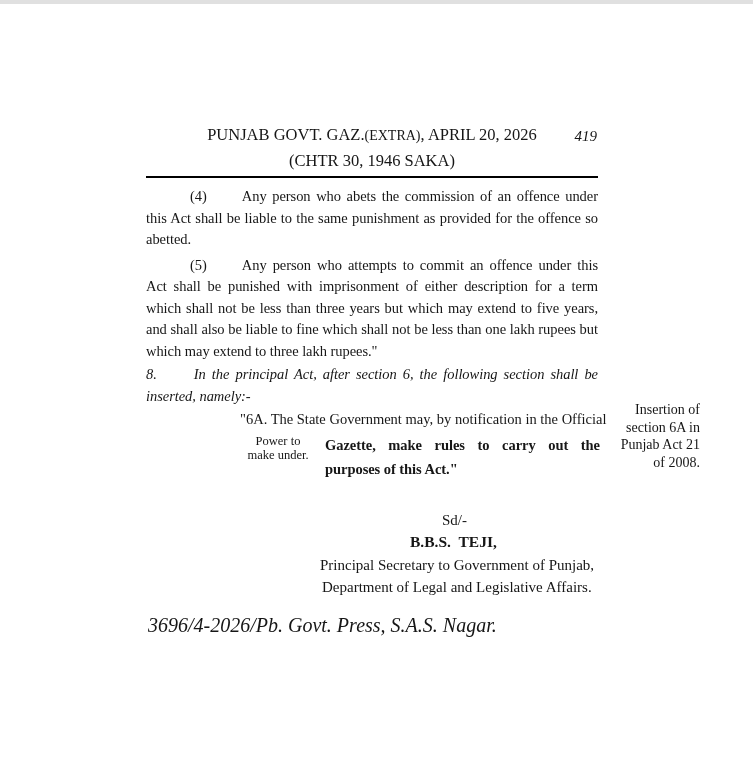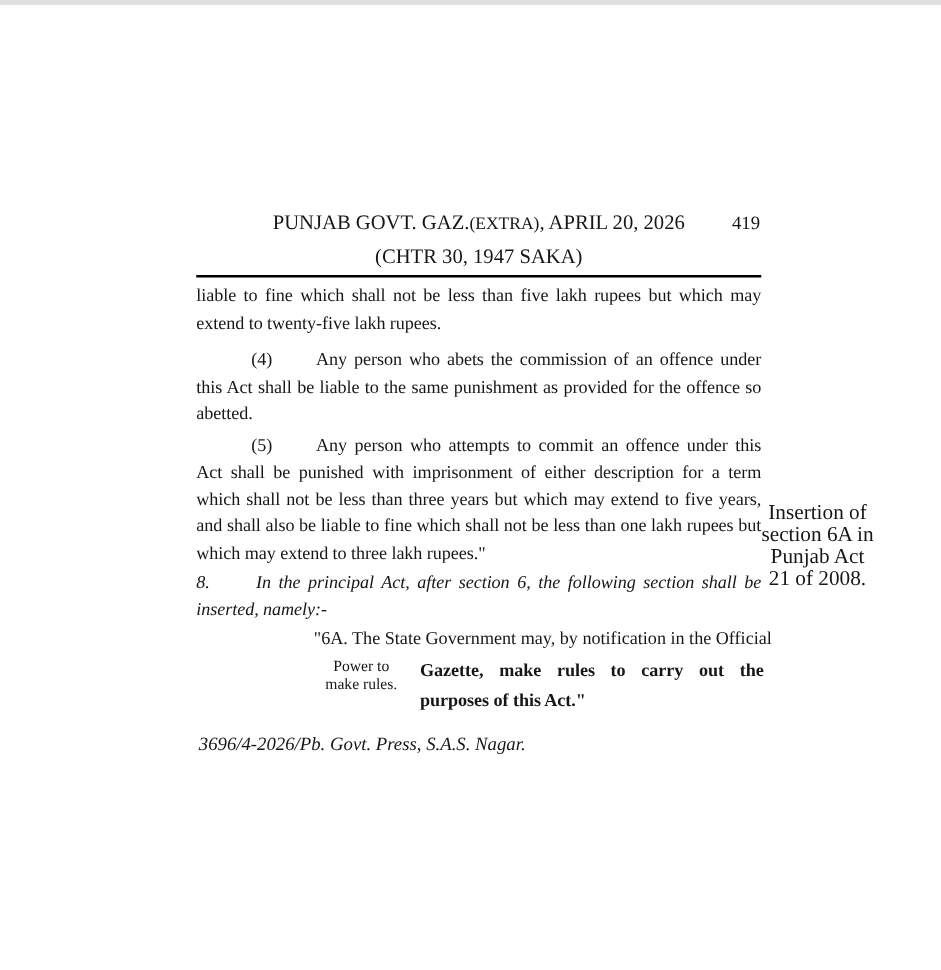--- a/index.html
+++ b/index.html
@@ -18,41 +18,41 @@
   }
   .topbar {
     position: absolute;
     top: 0; left: 0;
     width: 753px;
     height: 4px;
     background: #e0e0e0;
   }
   .main-col {
     position: absolute;
-    left: 157px;
+    left: 146px;
     top: 0;
     width: 452px;
-    margin-top: 43px;
   }
   .gaz-header {
     margin-top: 122px;
     text-align: center;
     position: relative;
     font-size: 16.5px;
     line-height: 25px;
     white-space: nowrap;
   }
   .gaz-header .extra {
     font-size: 14px;
   }
   .page-number {
     position: absolute;
     right: 1px;
     top: 2px;
     font-size: 15px;
+    font-style: italic;
   }
   .header-rule {
     border: none;
     border-top: 2.5px solid #000000;
     margin: 3px 0 0 0;
   }
   .body-para {
     margin: 0;
     font-size: 14.5px;
     line-height: 21.5px;
@@ -90,68 +90,73 @@
     margin-top: 2px;
     width: 275px;
     line-height: 24px;
     font-weight: bold;
   }
   .margin-note {
     position: absolute;
     left: 608px;
     top: 401px;
     width: 92px;
-    font-size: 17px;
+    font-size: 14px;
     line-height: 17.5px;
-    text-align: center;
+    text-align: right;
   }
   .sig-block {
     margin-top: 28px;
     font-size: 15px;
     line-height: 22.5px;
   }
   .sig-sd        { margin-left: 296px; }
   .sig-name      { margin-left: 264px; font-weight: bold; font-size: 15.5px; word-spacing: 4px; }
   .sig-title1    { margin-left: 174px; }
   .sig-title2    { margin-left: 176px; }
   .press-line {
     margin-top: 15px;
     margin-left: 2px;
     font-style: italic;
-    font-size: 15px;
+    font-size: 20px;
   }
 </style>
 </head>
 <body>
 
 <div class="page">
   <div class="topbar"></div>
 
   <div class="margin-note">Insertion of section 6A in Punjab Act 21 of 2008.</div>
 
   <div class="main-col">
 
     <div class="gaz-header">
       <div><span>PUNJAB GOVT. GAZ.</span><span class="extra">(EXTRA)</span><span>, APRIL 20, 2026</span><span class="page-number">419</span></div>
-      <div>(CHTR 30, 1947 SAKA)</div>
+      <div>(CHTR 30, 1946 SAKA)</div>
     </div>
 
     <hr class="header-rule">
 
-    <p class="body-para p-cont">liable to fine which shall not be less than five lakh rupees but which may extend to twenty-five lakh rupees.</p>
 
     <p class="body-para p-c4"><span>(4)</span><span class="tab-clause"></span><span>Any person who abets the commission of an offence under this Act shall be liable to the same punishment as provided for the offence so abetted.</span></p>
 
     <p class="body-para p-c5"><span>(5)</span><span class="tab-clause"></span><span>Any person who attempts to commit an offence under this Act shall be punished with imprisonment of either description for a term which shall not be less than three years but which may extend to five years, and shall also be liable to fine which shall not be less than one lakh rupees but which may extend to three lakh rupees."</span></p>
 
     <p class="body-para p-s8"><span>8.</span><span class="tab-sect"></span><span>In the principal Act, after section 6, the following section shall be inserted, namely:-</span></p>
 
     <div class="quote-block">
       <div class="quote-line1">"6A. The State Government may, by notification in the Official</div>
-      <div class="quote-side-label">Power to make rules.</div>
+      <div class="quote-side-label">Power to make under.</div>
       <div class="body-para quote-cont">Gazette, make rules to carry out the purposes of this Act."</div>
     </div>
 
+    <div class="sig-block">
+      <div class="sig-sd">Sd/-</div>
+      <div class="sig-name">B.B.S. TEJI,</div>
+      <div class="sig-title1">Principal Secretary to Government of Punjab,</div>
+      <div class="sig-title2">Department of Legal and Legislative Affairs.</div>
+    </div>
 
     <div class="press-line">3696/4-2026/Pb. Govt. Press, S.A.S. Nagar.</div>
 
   </div>
 </div>
 
 </body></html>

